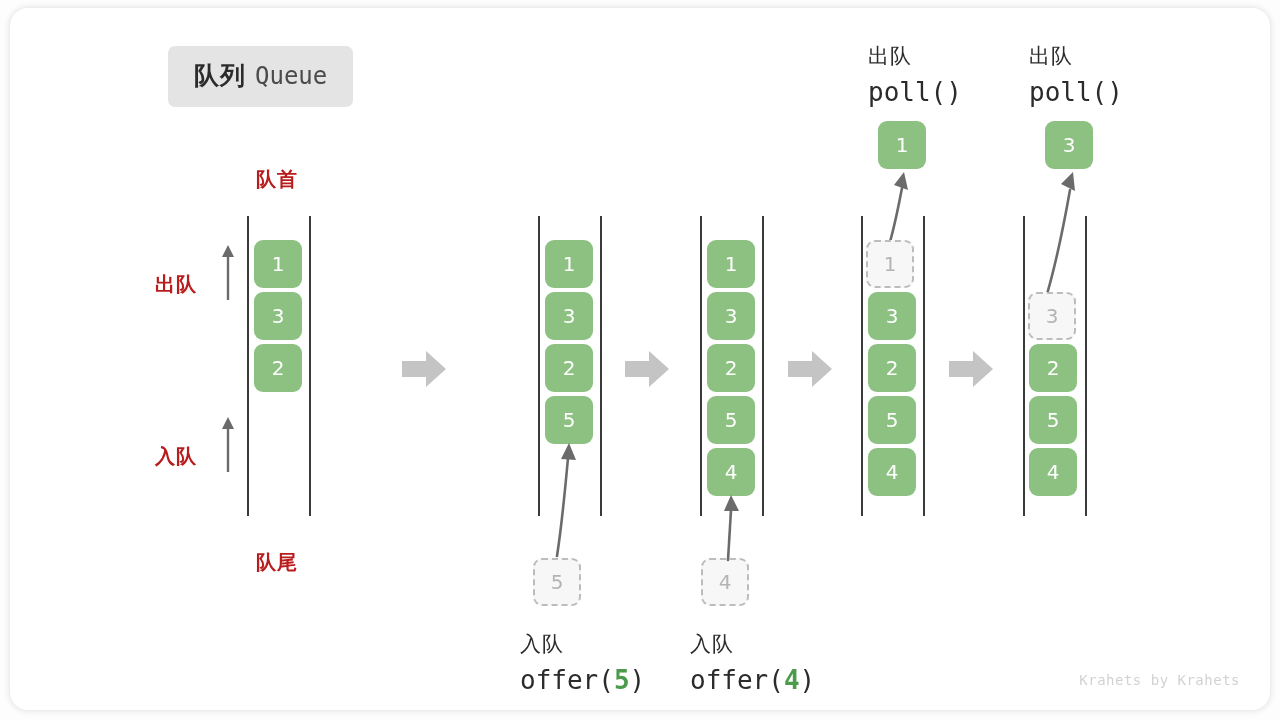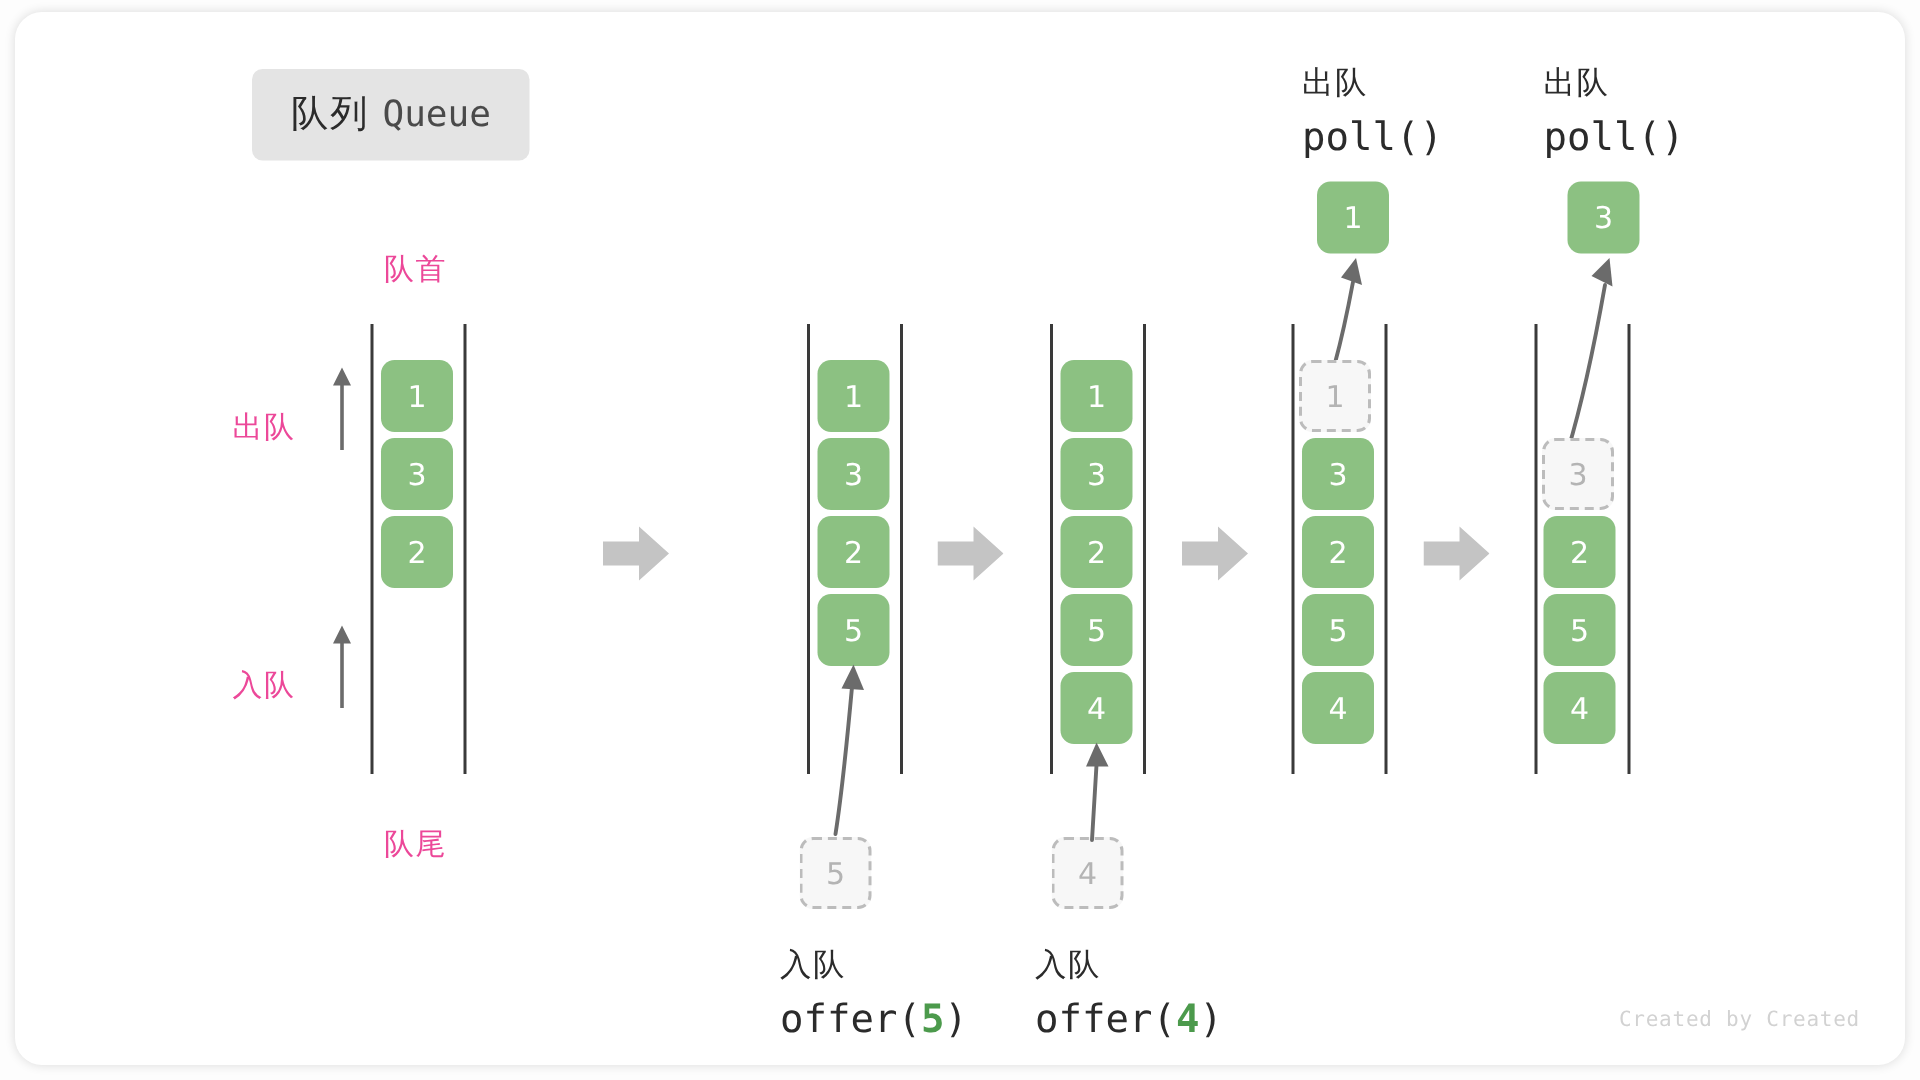--- a/index.html
+++ b/index.html
@@ -29,36 +29,36 @@
   #title-chip {
     left: 158px;
     top: 38px;
     padding: 13px 26px 15px 26px;
     background: #e4e4e4;
     border-radius: 7px;
     white-space: nowrap;
   }
   #title-chip .cn {
     font-size: 25px;
-    font-weight: normal;
+    font-weight: bold;
     color: #2b2b2b;
     letter-spacing: 1px;
   }
   #title-chip .en {
     font-size: 24px;
     color: #4a4a4a;
     font-family: "DejaVu Sans Mono", "Liberation Mono", monospace;
     margin-left: 9px;
   }
 
   
   .cn-bold {
     font-size: 20px;
-    font-weight: normal;
-    color: #ec4899;
+    font-weight: bold;
+    color: #b91c1c;
     letter-spacing: 1px;
     white-space: nowrap;
   }
   .op-label {
     white-space: nowrap;
     text-align: left;
     line-height: 36px;
   }
   .op-label .cn {
     font-size: 21px;
@@ -244,15 +244,15 @@
   </svg>
 
   <div class="abs rail" style="left:1013px;"></div>
   <div class="abs rail" style="left:1075px;"></div>
 
   <div class="abs box ghost" style="left:1018px; top:284px;">3</div>
   <div class="abs box solid" style="left:1019px; top:336px;">2</div>
   <div class="abs box solid" style="left:1019px; top:388px;">5</div>
   <div class="abs box solid" style="left:1019px; top:440px;">4</div>
 
-  <div class="abs" id="credit">Created by Created</div>
+  <div class="abs" id="credit">Krahets by Krahets</div>
 
 </div>
 
 </body></html>

